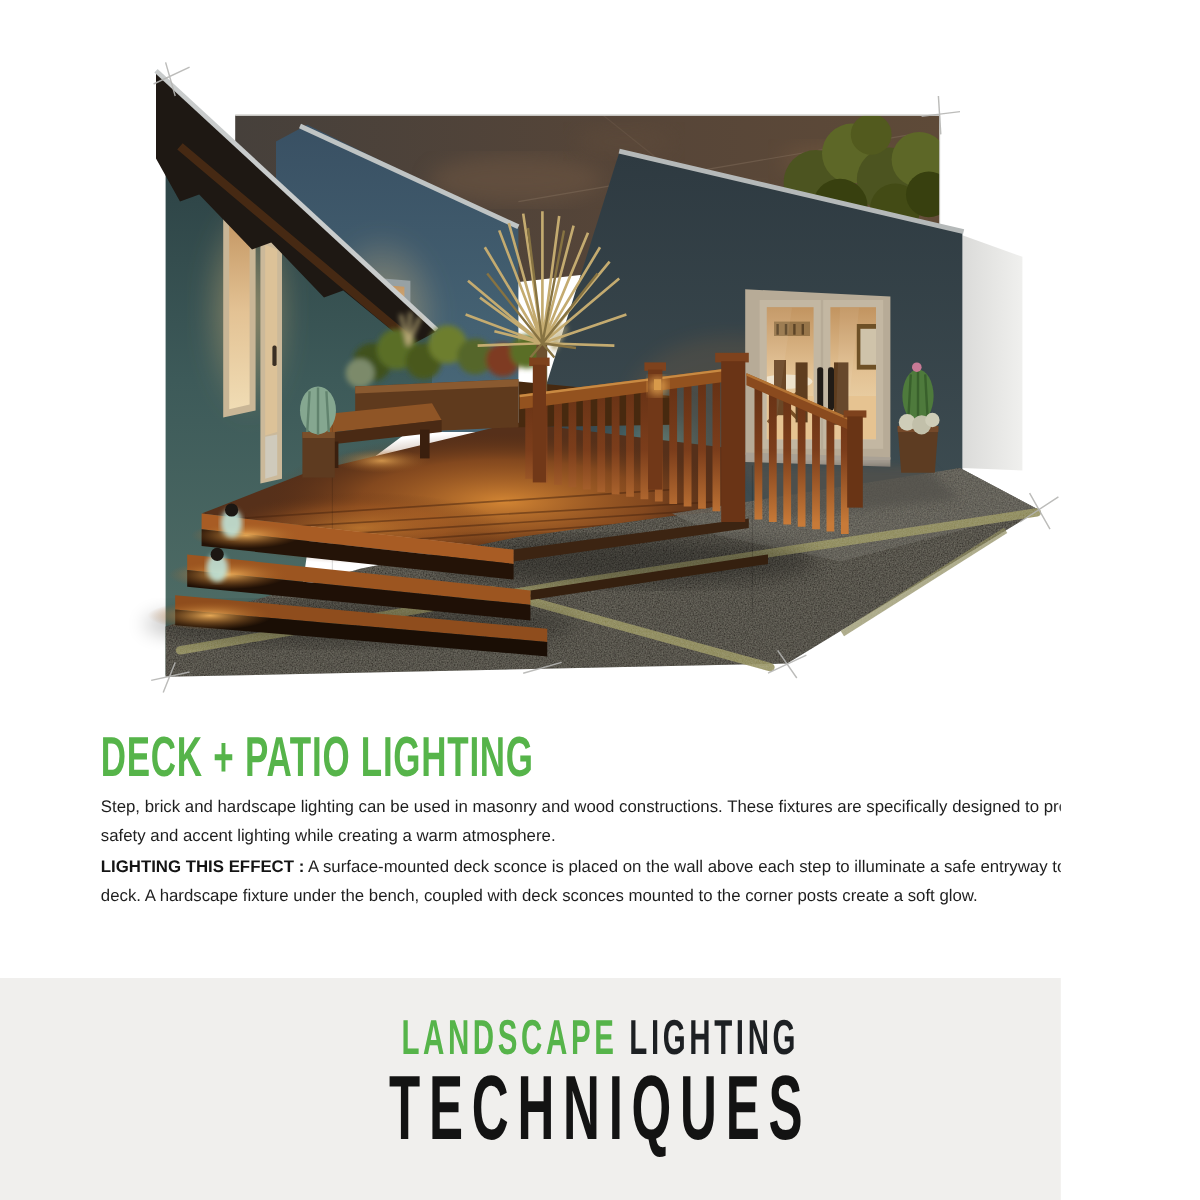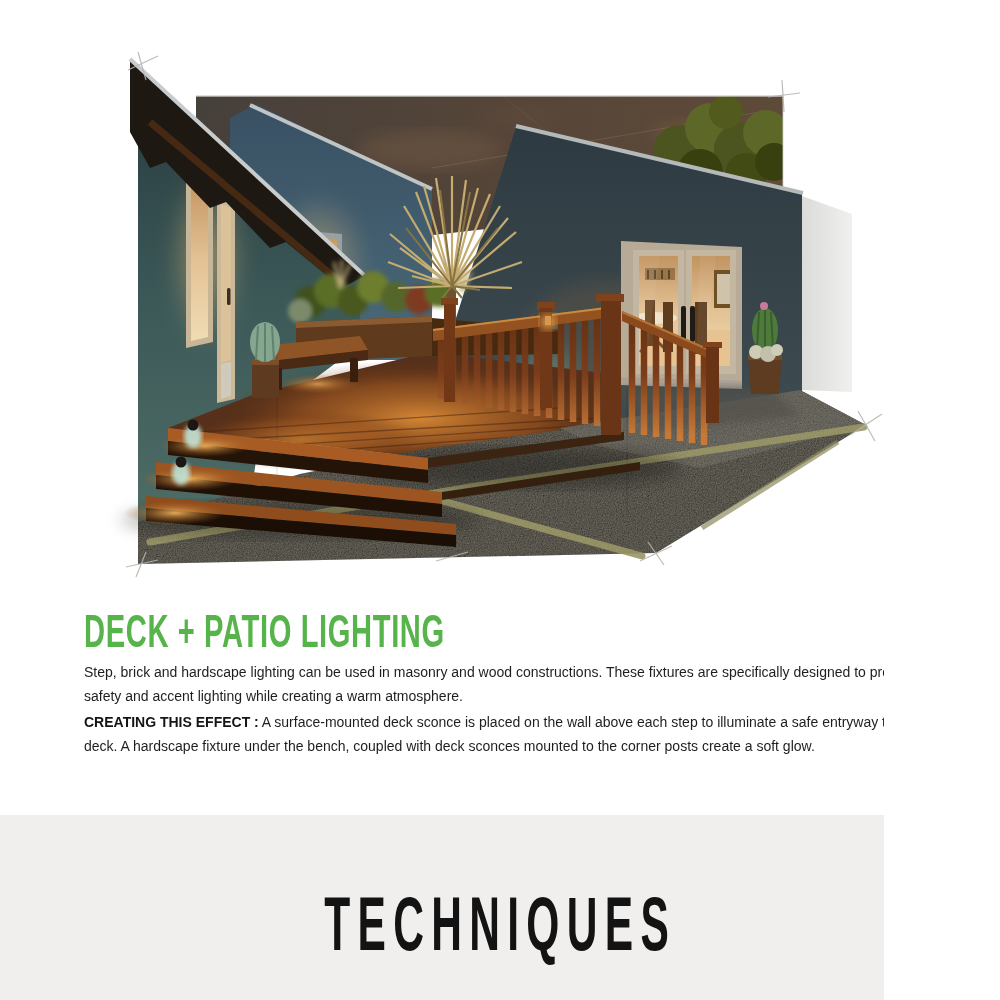--- a/index.html
+++ b/index.html
@@ -333,18 +333,19 @@
       <path d="M640,561 L672,546 M648,542 L664,565" fill="none"></path>
       <path d="M436,561 L468,552" fill="none"></path>
       <path d="M126,567 L158,560 M146,552 L136,577" fill="none"></path>
     </g>
   </svg>
 
   <h1 class="heading"><span class="cond">DECK + PATIO LIGHTING</span></h1>
 
   <p class="body p1"><span>Step, brick and hardscape lighting can be used in masonry and wood constructions. These fixtures are specifically designed to provide safety and accent lighting while creating a warm atmosphere.</span></p>
 
-  <p class="body p2"><strong>CREATING THIS EFFECT :</strong><span> A surface-mounted deck sconce is placed on the wall above each step to illuminate a safe entryway to the deck. A hardscape fixture under the bench, coupled with deck sconces mounted to the corner posts create a soft glow.</span></p>
+  <p class="body p2"><strong>LIGHTING THIS EFFECT :</strong><span> A surface-mounted deck sconce is placed on the wall above each step to illuminate a safe entryway to the deck. A hardscape fixture under the bench, coupled with deck sconces mounted to the corner posts create a soft glow.</span></p>
 
   <div class="footer"></div>
+  <div class="brand"><span class="cond2"><span class="green">LANDSCAPE</span> <span>LIGHTING</span></span></div>
   <div class="title"><span class="cond3">TECHNIQUES</span></div>
 
 </div>
 
 </body></html>

